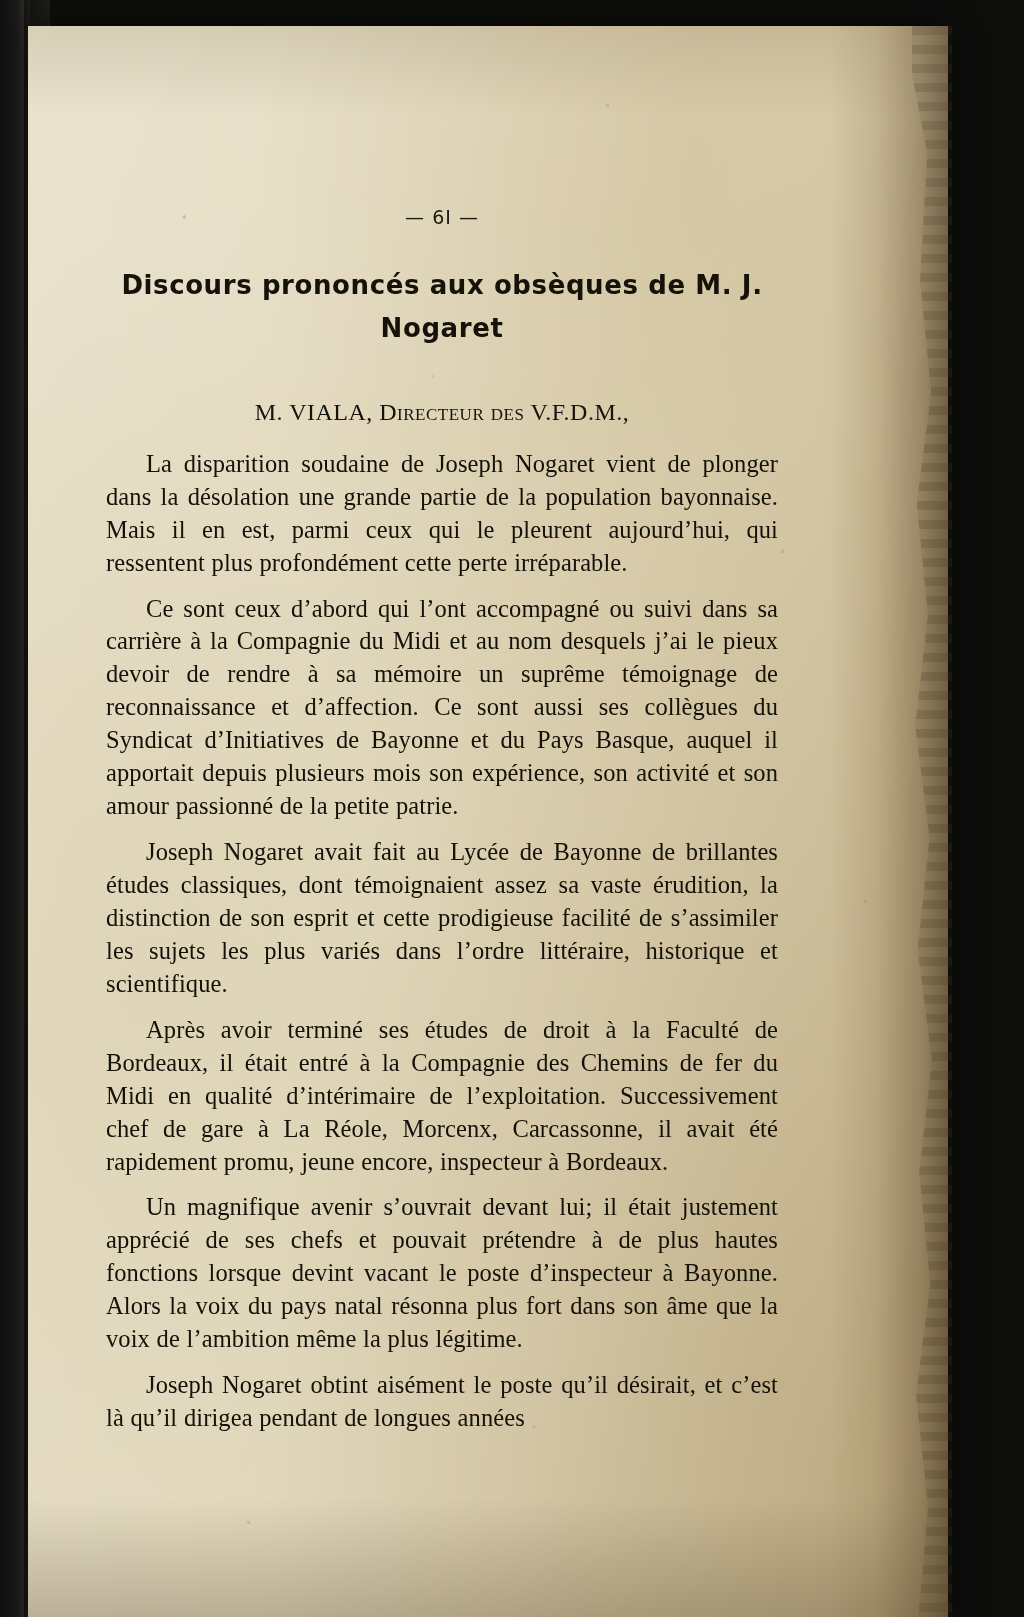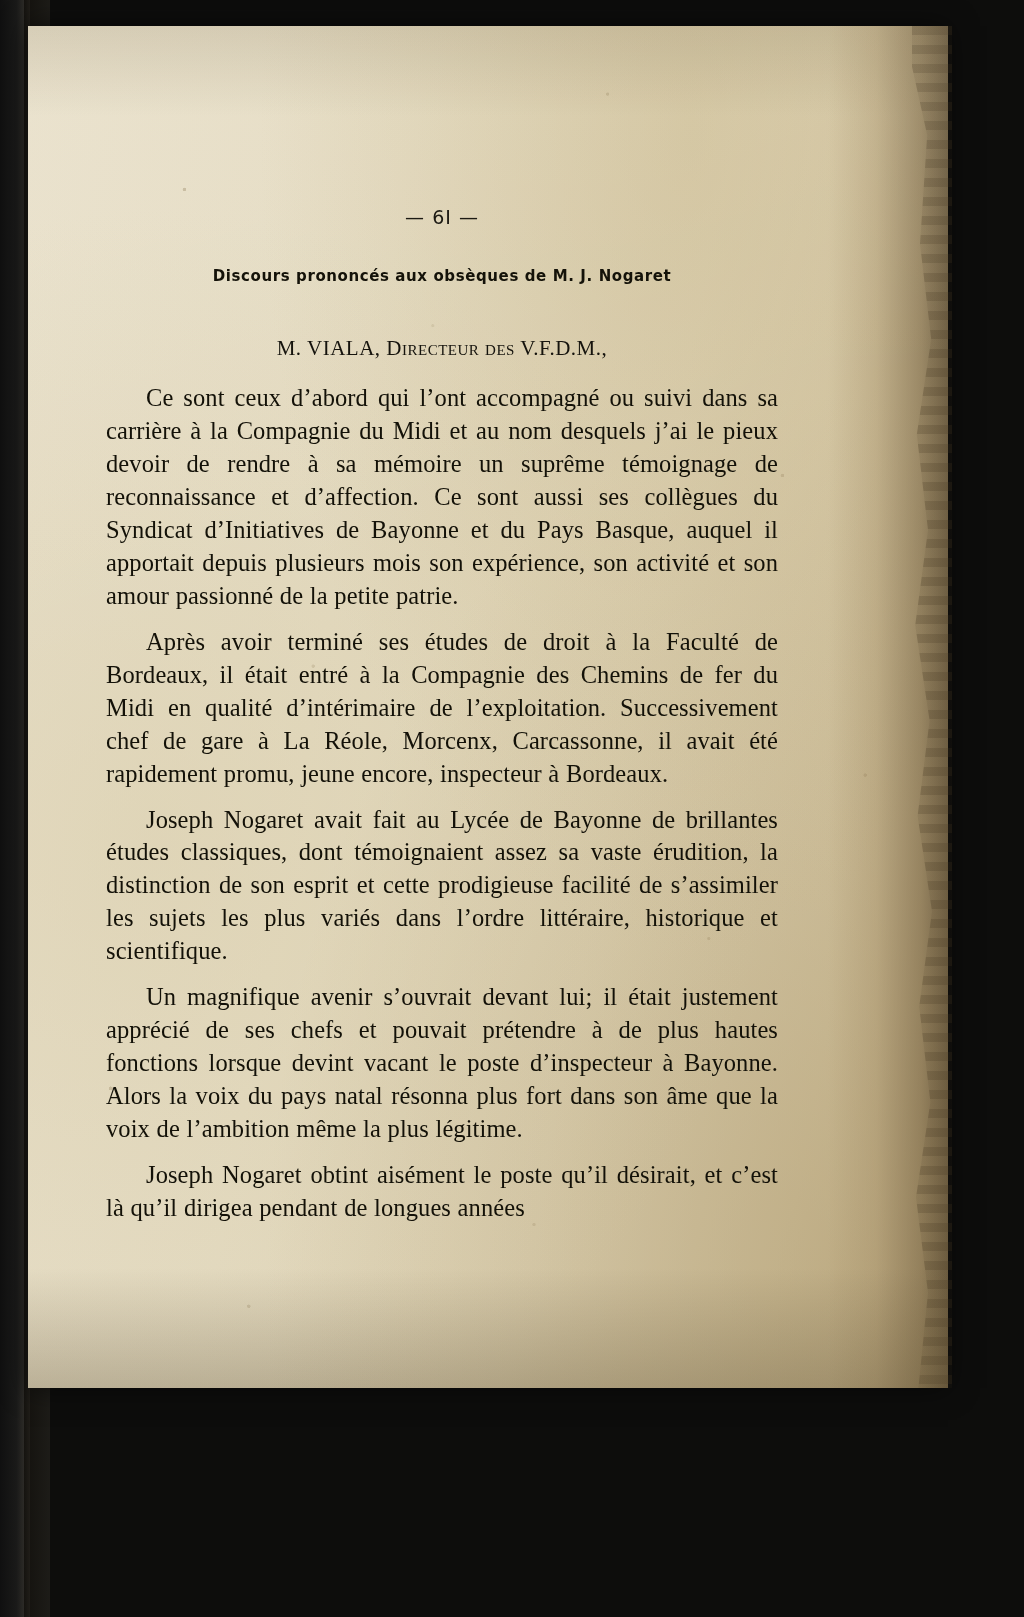--- a/index.html
+++ b/index.html
@@ -32,21 +32,21 @@
     left: 24px; top: 0;
     width: 26px; height: 100%;
     background: linear-gradient(90deg, rgba(20,18,14,0.95) 0%, rgba(120,112,92,0.15) 100%);
   }
   
   .page {
     position: absolute;
     left: 28px;
     top: 26px;
     width: 920px;
-    height: 1362px;
+    height: 1592px;
     background:
       radial-gradient(ellipse at 72% 8%, rgba(196,178,132,0.45) 0%, rgba(196,178,132,0) 46%),
       radial-gradient(ellipse at 14% 60%, rgba(214,201,163,0.40) 0%, rgba(214,201,163,0) 55%),
       radial-gradient(ellipse at 88% 92%, rgba(176,156,112,0.55) 0%, rgba(176,156,112,0) 50%),
       linear-gradient(100deg, #e8e0cb 0%, #e4dbc2 35%, #ded3b6 62%, #d3c5a3 84%, #c7b692 100%);
     box-shadow: 0 0 26px rgba(0,0,0,0.55);
   }
   
   .right-edge {
     position: absolute;
@@ -94,31 +94,31 @@
     text-align: center;
     font-family: "DejaVu Sans", sans-serif;
     font-size: 19px;
     letter-spacing: 1px;
     color: #1c1a13;
     margin: 0 0 36px 0;
   }
   .doc-title {
     font-family: "DejaVu Sans", sans-serif;
     font-weight: bold;
-    font-size: 15px;
+    font-size: 26px;
     letter-spacing: 0.6px;
     text-align: center;
     line-height: 1.65;
     color: #141209;
     margin: 0 0 44px 0;
   }
   .doc-title .t-line { display: block; }
   .speaker {
     text-align: center;
-    font-size: 21px;
+    font-size: 24px;
     line-height: 1.5;
     margin: 0 0 18px 0;
     color: #15130d;
   }
   .speaker .sp-line { display: block; }
   .smallcaps {
     font-variant: small-caps;
     letter-spacing: 0.5px;
   }
   p.para {
@@ -174,21 +174,22 @@
       <div class="folio">— 6I —</div>
 
       <h1 class="doc-title">
         <span class="t-line">Discours prononcés aux obsèques de M. J. Nogaret</span>
       </h1>
 
       <div class="speaker">
         <span class="sp-line smallcaps">M. VIALA, Directeur des V.F.D.M.,</span>
       </div>
 
+      <p class="para">La disparition soudaine de Joseph Nogaret vient de plonger dans la désolation une grande partie de la population bayonnaise. Mais il en est, parmi ceux qui le pleurent aujourd’hui, qui ressentent plus profondément cette perte irréparable.</p>
       <p class="para">Ce sont ceux d’abord qui l’ont accompagné ou suivi dans sa carrière à la Compagnie du Midi et au nom desquels j’ai le pieux devoir de rendre à sa mémoire un suprême témoignage de reconnaissance et d’affection. Ce sont aussi ses collègues du Syndicat d’Initiatives de Bayonne et du Pays Basque, auquel il apportait depuis plusieurs mois son expérience, son activité et son amour passionné de la petite patrie.</p>
+      <p class="para">Joseph Nogaret avait fait au Lycée de Bayonne de brillantes études classiques, dont témoignaient assez sa vaste érudition, la distinction de son esprit et cette prodigieuse facilité de s’assimiler les sujets les plus variés dans l’ordre littéraire, historique et scientifique.</p>
       <p class="para">Après avoir terminé ses études de droit à la Faculté de Bordeaux, il était entré à la Compagnie des Chemins de fer du Midi en qualité d’intérimaire de l’exploitation. Successivement chef de gare à La Réole, Morcenx, Carcassonne, il avait été rapidement promu, jeune encore, inspecteur à Bordeaux.</p>
-      <p class="para">Joseph Nogaret avait fait au Lycée de Bayonne de brillantes études classiques, dont témoignaient assez sa vaste érudition, la distinction de son esprit et cette prodigieuse facilité de s’assimiler les sujets les plus variés dans l’ordre littéraire, historique et scientifique.</p>
       <p class="para">Un magnifique avenir s’ouvrait devant lui; il était justement apprécié de ses chefs et pouvait prétendre à de plus hautes fonctions lorsque devint vacant le poste d’inspecteur à Bayonne. Alors la voix du pays natal résonna plus fort dans son âme que la voix de l’ambition même la plus légitime.</p>
       <p class="para">Joseph Nogaret obtint aisément le poste qu’il désirait, et c’est là qu’il dirigea pendant de longues années</p>
 
     </div>
   </div>
 </div>
 
 </body></html>

